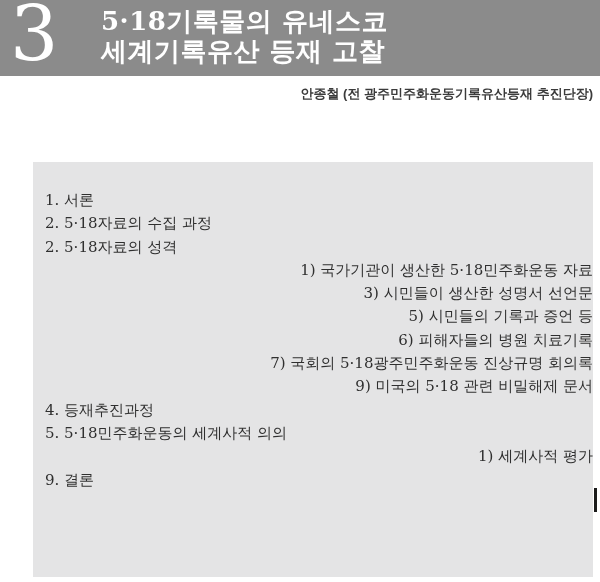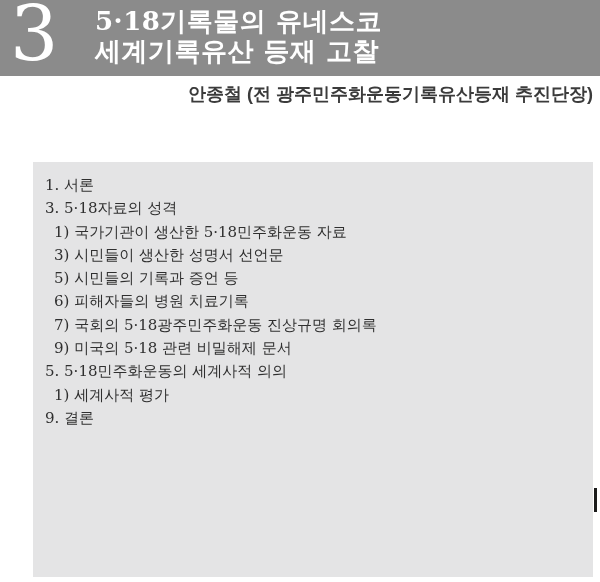--- a/index.html
+++ b/index.html
@@ -18,56 +18,56 @@
     background: #8b8b8b;
   }
   .chapter-number {
     position: absolute; left: 10px; top: -6px;
     color: #ffffff;
     font-size: 76px; line-height: 80px;
     font-weight: 500;
     font-family: "DejaVu Serif", "Liberation Serif", serif;
   }
   .banner-title {
-    position: absolute; left: 95px; top: 6px;
+    position: absolute; left: 101px; top: 6px;
     color: #ffffff;
     font-size: 26px; line-height: 30px;
     font-weight: 600;
     letter-spacing: 0.5px;
     white-space: nowrap;
   }
 
   
   .author-line {
     position: absolute; right: 7px; top: 85px;
     color: #3b3b3b;
-    font-size: 18px; line-height: 18px;
+    font-size: 13px; line-height: 18px;
     font-weight: 700;
     font-family: "Liberation Sans", "DejaVu Sans", sans-serif;
     white-space: nowrap;
   }
 
   
   .toc-box {
     position: absolute; left: 33px; top: 162px;
     width: 560px; height: 415px;
     background: #e4e4e5;
-    padding-top: 12px;
+    padding-top: 27px;
   }
   .toc-row {
     font-size: 15px;
     line-height: 23.3px;
     height: 23.3px;
     color: #2f2f2f;
     font-weight: 500;
     white-space: nowrap;
     overflow: hidden;
   }
   .toc-row.level1 { padding-left: 12px; }
-  .toc-row.level2 { padding-left: 21px; }
+  .toc-row.level2 { padding-left: 21px; text-align: right; }
 
   
   .edge-mark {
     position: absolute; left: 594px; top: 488px;
     width: 3px; height: 24px;
     background: #1b1b1b;
   }
 </style>
 </head>
 <body>
@@ -79,27 +79,29 @@
     <div class="banner-title">
       <div>5·18기록물의 유네스코</div>
       <div>세계기록유산 등재 고찰</div>
     </div>
   </div>
 
   <div class="author-line">안종철 (전 광주민주화운동기록유산등재 추진단장)</div>
 
   <div class="toc-box" id="toc-box">
       <div class="toc-row level1">1. 서론</div>
-      <div class="toc-row level1">3. 5·18자료의 성격</div>
+      <div class="toc-row level1">2. 5·18자료의 수집 과정</div>
+      <div class="toc-row level1">2. 5·18자료의 성격</div>
       <div class="toc-row level2">1) 국가기관이 생산한 5·18민주화운동 자료</div>
       <div class="toc-row level2">3) 시민들이 생산한 성명서 선언문</div>
       <div class="toc-row level2">5) 시민들의 기록과 증언 등</div>
       <div class="toc-row level2">6) 피해자들의 병원 치료기록</div>
       <div class="toc-row level2">7) 국회의 5·18광주민주화운동 진상규명 회의록</div>
       <div class="toc-row level2">9) 미국의 5·18 관련 비밀해제 문서</div>
+      <div class="toc-row level1">4. 등재추진과정</div>
       <div class="toc-row level1">5. 5·18민주화운동의 세계사적 의의</div>
       <div class="toc-row level2">1) 세계사적 평가</div>
       <div class="toc-row level1">9. 결론</div>
     </div>
 
   <div class="edge-mark"></div>
 
 </div>
 
 </body></html>

